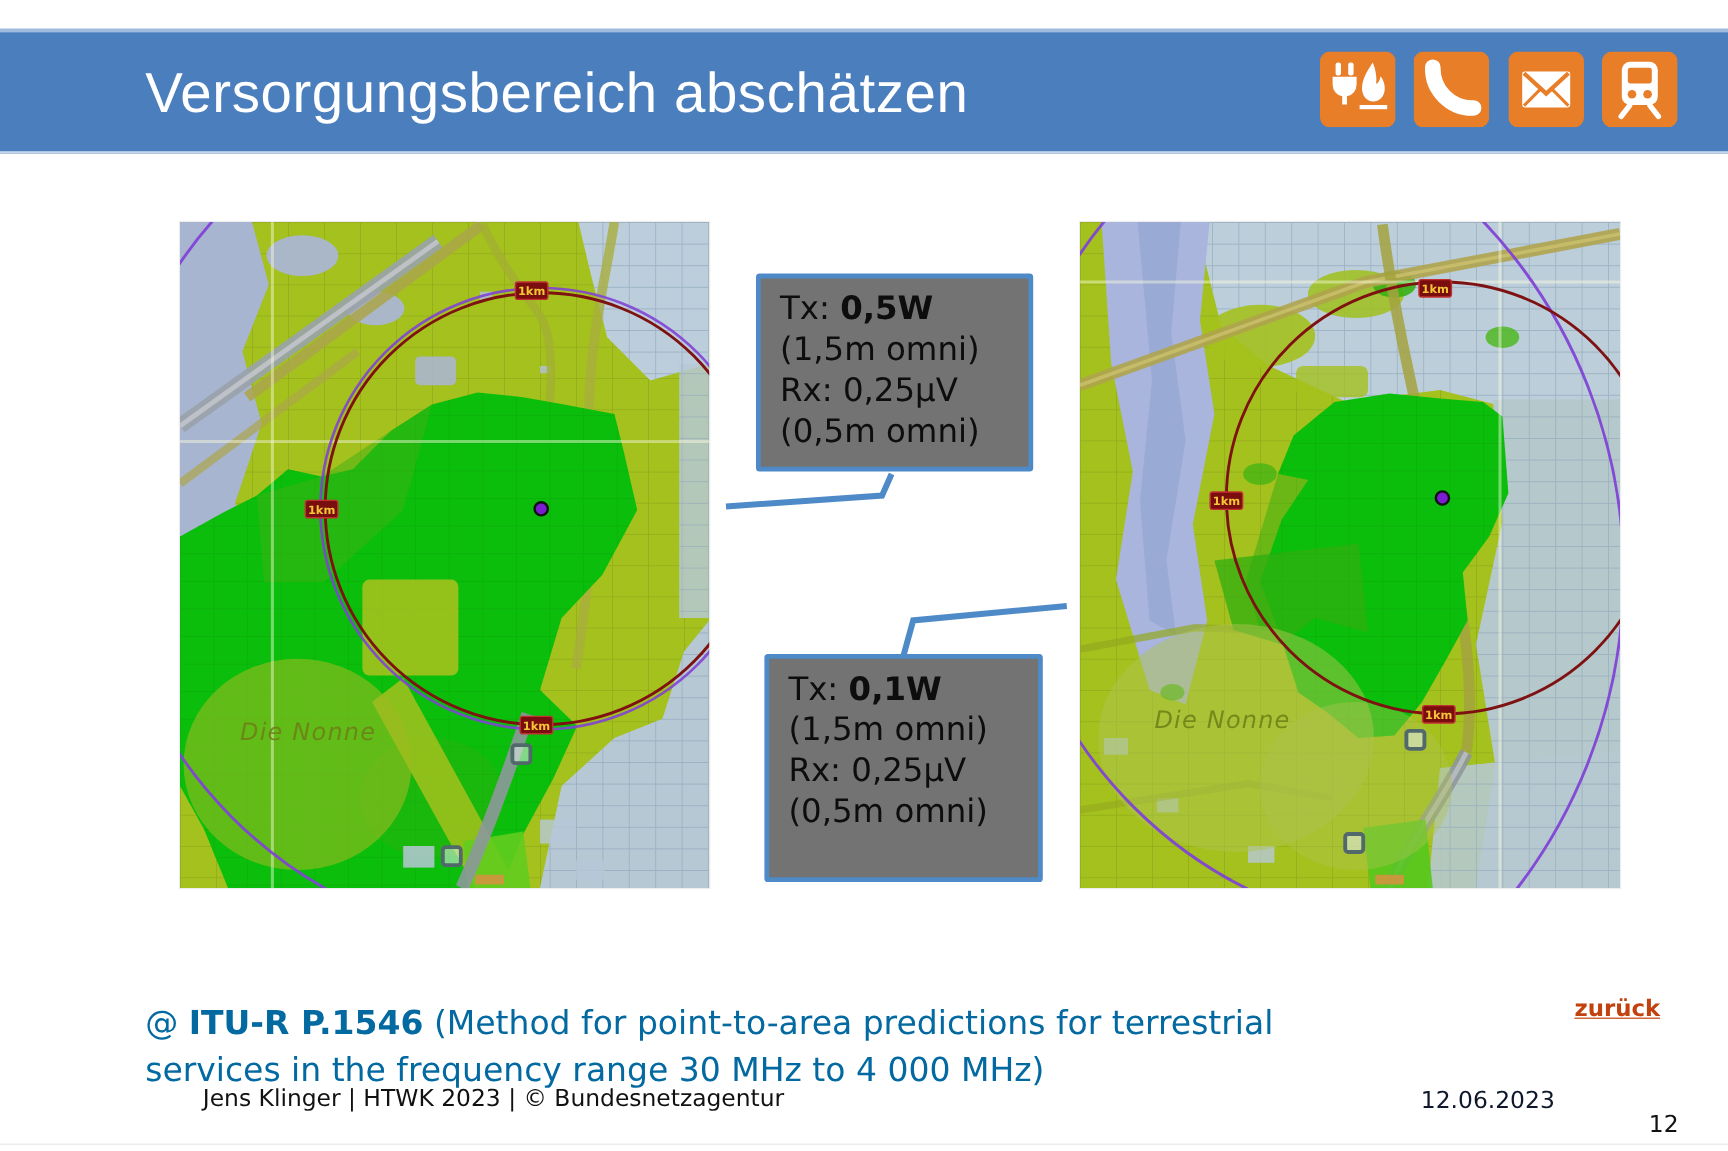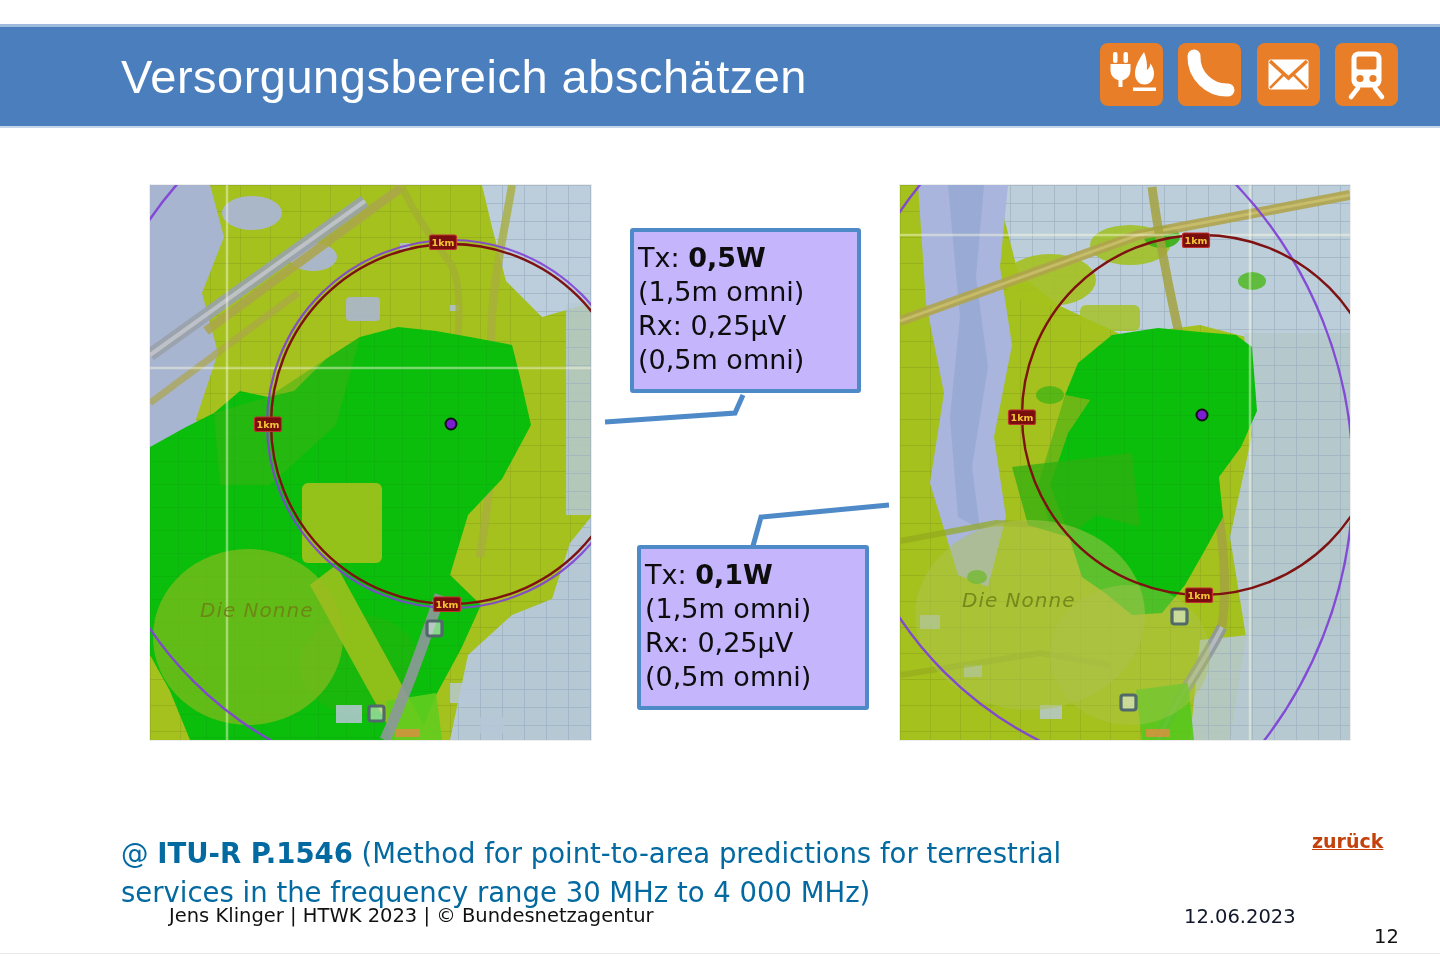--- a/index.html
+++ b/index.html
@@ -9,25 +9,25 @@
   .titlebar{position:absolute;left:0;top:24px;width:1440px;height:104px;background:#4A7EBD;
             border-top:3px solid #9FBCDF;border-bottom:2px solid #C6D6EA;box-sizing:border-box;text-align:right;}
   .titlebar h1{position:absolute;left:121px;top:0;margin:0;line-height:99px;font-size:47px;
                font-weight:400;color:#ffffff;font-family:"Liberation Sans",sans-serif;letter-spacing:.5px;}
   .hicon{position:absolute;top:43px;width:63px;height:63px;}
   
   .map{position:absolute;top:185px;outline:1px solid rgba(0,0,0,.07);}
   #mapL{left:150px;width:441px;height:555px;}
   #mapR{left:900px;width:450px;height:555px;}
   
-  .callout{position:absolute;background:#c4b5fd;border:4px solid #4E8AC8;border-radius:3px;
-           padding:9px 0 0 4px;font-size:27px;line-height:34px;color:#0D0D0D;z-index:6;box-sizing:border-box;}
+  .callout{position:absolute;background:#737373;border:4px solid #4E8AC8;border-radius:3px;
+           padding:9px 0 0 16px;font-size:27px;line-height:34px;color:#0D0D0D;z-index:6;box-sizing:border-box;}
   .callout b{font-weight:bold;}
   #callout1{left:630px;top:228px;width:231px;height:165px;}
-  #callout2{left:637px;top:545px;width:232px;height:165px;}
+  #callout2{left:637px;top:545px;width:232px;height:190px;}
   .pointers{position:absolute;left:0;top:0;width:1440px;height:959px;z-index:5;pointer-events:none;}
   
   .itu{position:absolute;left:121px;top:834px;font-size:27.5px;line-height:39px;color:#0369a1;z-index:2;}
   .back{position:absolute;left:1312px;top:830px;font-size:19px;font-weight:bold;color:#c2410c;
         text-decoration:underline;cursor:pointer;z-index:2;}
   .credits{position:absolute;left:121px;top:904px;font-size:19.5px;color:#111;margin-left:48px;}
   .date{position:absolute;left:1184px;top:905px;font-size:19.5px;color:#0f172a;}
   .pagenum{position:absolute;left:1374px;top:901px;font-size:19.5px;color:#111;margin-top:24px;}
   .hairline{position:absolute;left:0;top:953px;width:1440px;height:1px;background:#E9E9E9;}
 </style>

